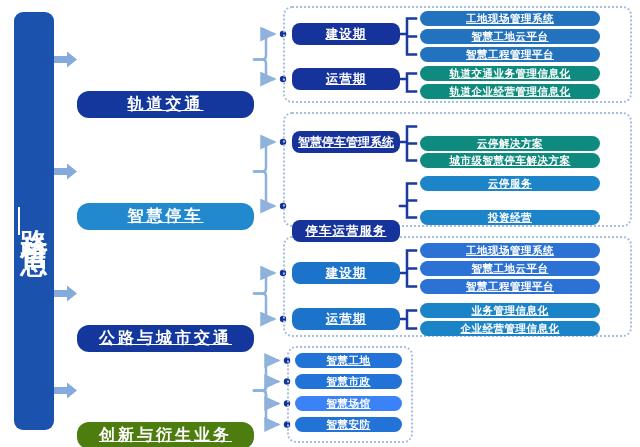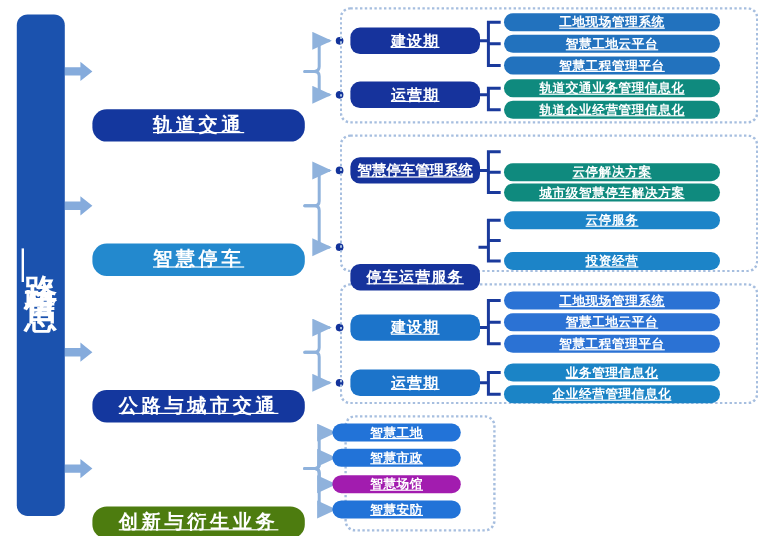--- a/index.html
+++ b/index.html
@@ -4,21 +4,21 @@
 <style>
   html,body{margin:0;padding:0;background:#fff;font-family:"Liberation Sans",sans-serif;}
   .canvas{position:relative;width:640px;height:447px;background:#ffffff;overflow:hidden;}
   .layer{position:absolute;left:0;top:0;width:640px;height:447px;pointer-events:none;}
   .node{position:absolute;color:#fff;font-weight:bold;display:flex;align-items:center;justify-content:center;text-align:center;box-sizing:border-box;text-decoration:underline;}
   .root-bar{left:14px;top:12px;width:40px;height:418px;border-radius:9px;background:#1B52AE;
             writing-mode:vertical-rl;text-orientation:upright;font-size:27px;letter-spacing:7px;}
   .branch{left:77px;width:177px;height:27px;border-radius:12px;font-size:16px;letter-spacing:3px;margin-top:45px;}
   .mid{left:292px;width:108px;height:22px;border-radius:8px;font-size:12.5px;letter-spacing:1px;}
   .leaf{left:420px;width:180px;height:15px;border-radius:8px;font-size:10.5px;letter-spacing:0.5px;}
-  .leaf.small{left:277px;width:107px;text-align:right;}
+  .leaf.small{left:295px;width:107px;text-align:right;}
   .group{position:absolute;border:2px dotted #A6BEDF;border-radius:9px;box-sizing:border-box;background:transparent;}
 </style>
 </head>
 <body>
 
 <div class="canvas">
 
   <svg class="layer" width="640" height="447" viewBox="0 0 640 447">
     <defs>
       <marker id="ah" markerWidth="8" markerHeight="8" refX="5.5" refY="3" orient="auto">
@@ -100,16 +100,16 @@
   <div class="node leaf" style="top:210px;background:#1C84C8;">投资经营</div>
 
   <div class="node leaf" style="top:243px;background:#2B72D4;">工地现场管理系统</div>
   <div class="node leaf" style="top:261px;background:#2B72D4;">智慧工地云平台</div>
   <div class="node leaf" style="top:279px;background:#2B72D4;">智慧工程管理平台</div>
   <div class="node leaf" style="top:303px;background:#1B84C6;">业务管理信息化</div>
   <div class="node leaf" style="top:321px;background:#1B84C6;">企业经营管理信息化</div>
 
   <div class="node leaf small" style="top:353px;background:#2273D8;">智慧工地</div>
   <div class="node leaf small" style="top:374px;background:#2273D8;">智慧市政</div>
-  <div class="node leaf small" style="top:396px;background:#a21caf;">智慧场馆</div>
+  <div class="node leaf small" style="top:396px;background:#3b82f6;">智慧场馆</div>
   <div class="node leaf small" style="top:417px;background:#2273D8;">智慧安防</div>
 
 </div>
 
 </body></html>

